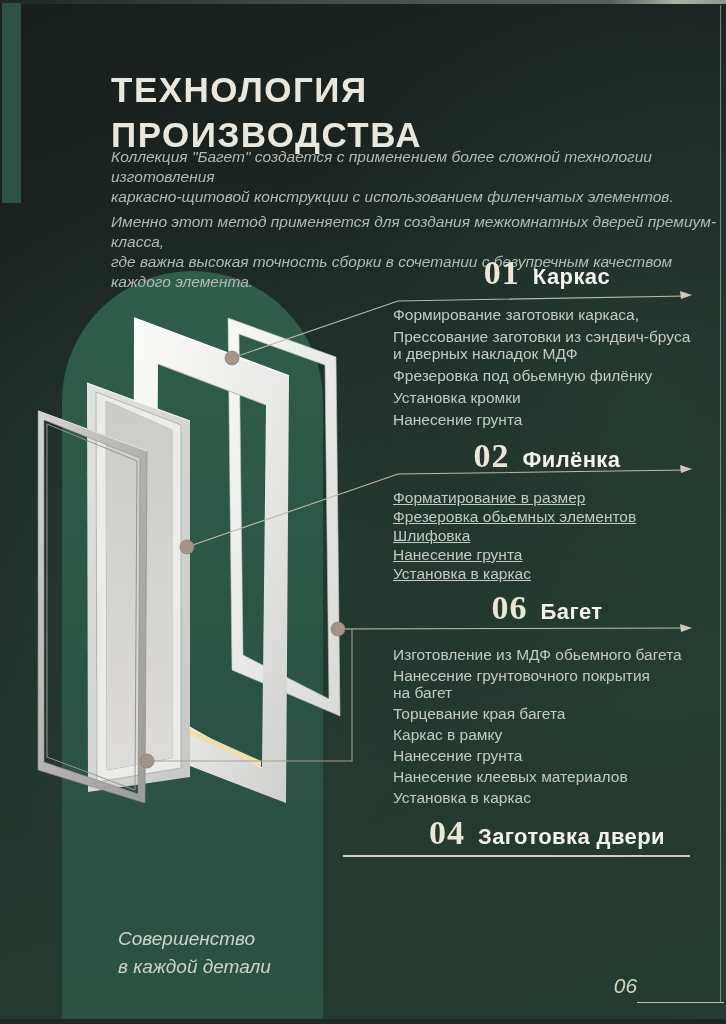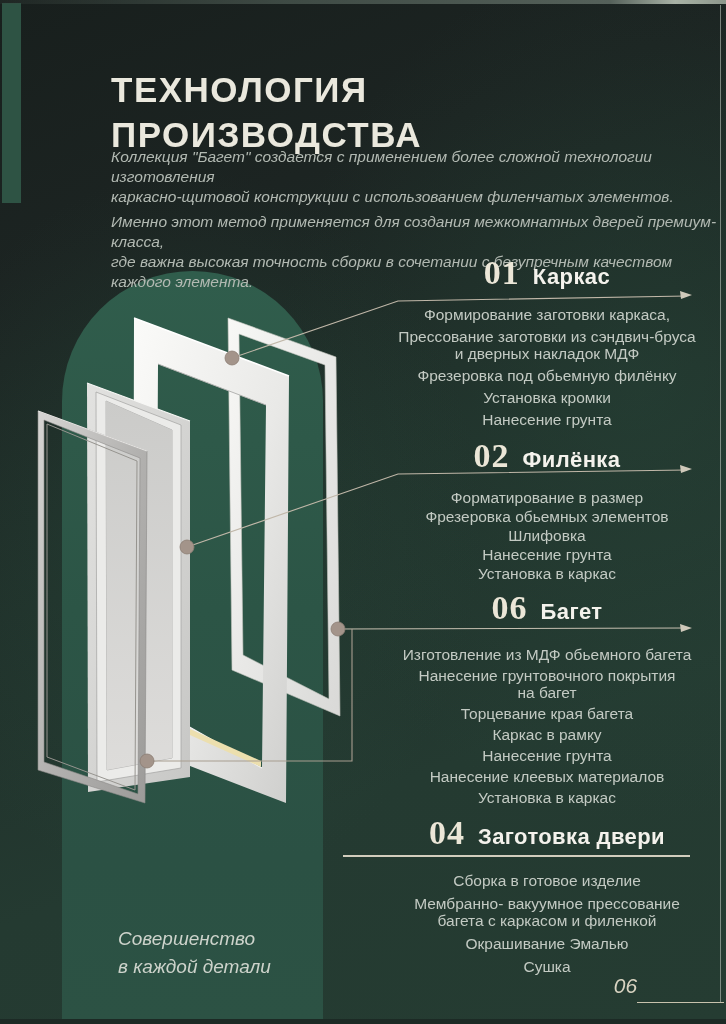--- a/index.html
+++ b/index.html
@@ -25,23 +25,23 @@
     font-size:35px;line-height:45px;font-weight:600;letter-spacing:1.5px;color:#eae8dd;}
   .intro{position:absolute;left:111px;top:147px;z-index:3;
     font-style:italic;font-size:15.5px;line-height:20px;color:#b2b9b2;}
   .intro .para{margin:0 0 5px 0;}
 
   .step{position:absolute;left:393px;width:308px;z-index:3;}
   .step-header{display:flex;align-items:baseline;gap:13px;justify-content:center;}
   .step-number{font-family:"Liberation Serif", serif;font-weight:700;font-size:34px;color:#ebe6d7;letter-spacing:1px;}
   .step-title{font-size:22px;font-weight:700;letter-spacing:.4px;color:#f4f2ec;}
   .step-list{list-style:none;margin:0;padding:0;font-size:15.5px;line-height:17px;color:#c3cac3;}
-  .step-list li{white-space:pre-line;text-align:center;}
+  .step-list li{white-space:pre-line;}
   .s1 .step-list{margin-top:14px;} .s1 li{margin-bottom:5px;}
-  .s2 .step-list{margin-top:14px;} .s2 li{margin-bottom:2px;}
+  .s2 .step-list{margin-top:14px;} .s2 li{margin-bottom:2px;text-decoration:underline;}
   .s3 .step-list{margin-top:19px;} .s3 li{margin-bottom:4px;}
   .s4 .step-list{margin-top:20px;} .s4 li{margin-bottom:6px;}
 
   .tagline{position:absolute;left:118px;top:925px;z-index:3;
     font-style:italic;font-size:19px;line-height:28px;color:#cdd3cb;}
   .page-number{position:absolute;left:560px;top:974px;width:131px;z-index:3;text-align:center;
     font-family:"Liberation Sans",sans-serif;font-style:italic;font-size:21px;color:#d8d3c1;}
   .pagenum-line{position:absolute;left:637px;top:1002px;width:87px;height:1px;background:#c8c2ad;z-index:3;}
 </style>
 </head>
@@ -181,27 +181,20 @@
       <li>Нанесение клеевых материалов</li>
       <li>Установка в каркас</li>
     </ul>
   </section>
 
   <section class="step s4" style="top:814px">
     <div class="step-header">
       <span class="step-number">04</span>
       <span class="step-title">Заготовка двери</span>
     </div>
-    <ul class="step-list">
-      <li>Сборка в готовое изделие</li>
-      <li>Мембранно- вакуумное прессование
-багета с каркасом и филенкой</li>
-      <li>Окрашивание Эмалью</li>
-      <li>Сушка</li>
-    </ul>
   </section>
 
   <div class="tagline">
     <div>Совершенство</div>
     <div>в каждой детали</div>
   </div>
 
   <div class="page-number">06</div>
   <div class="pagenum-line"></div>
 

